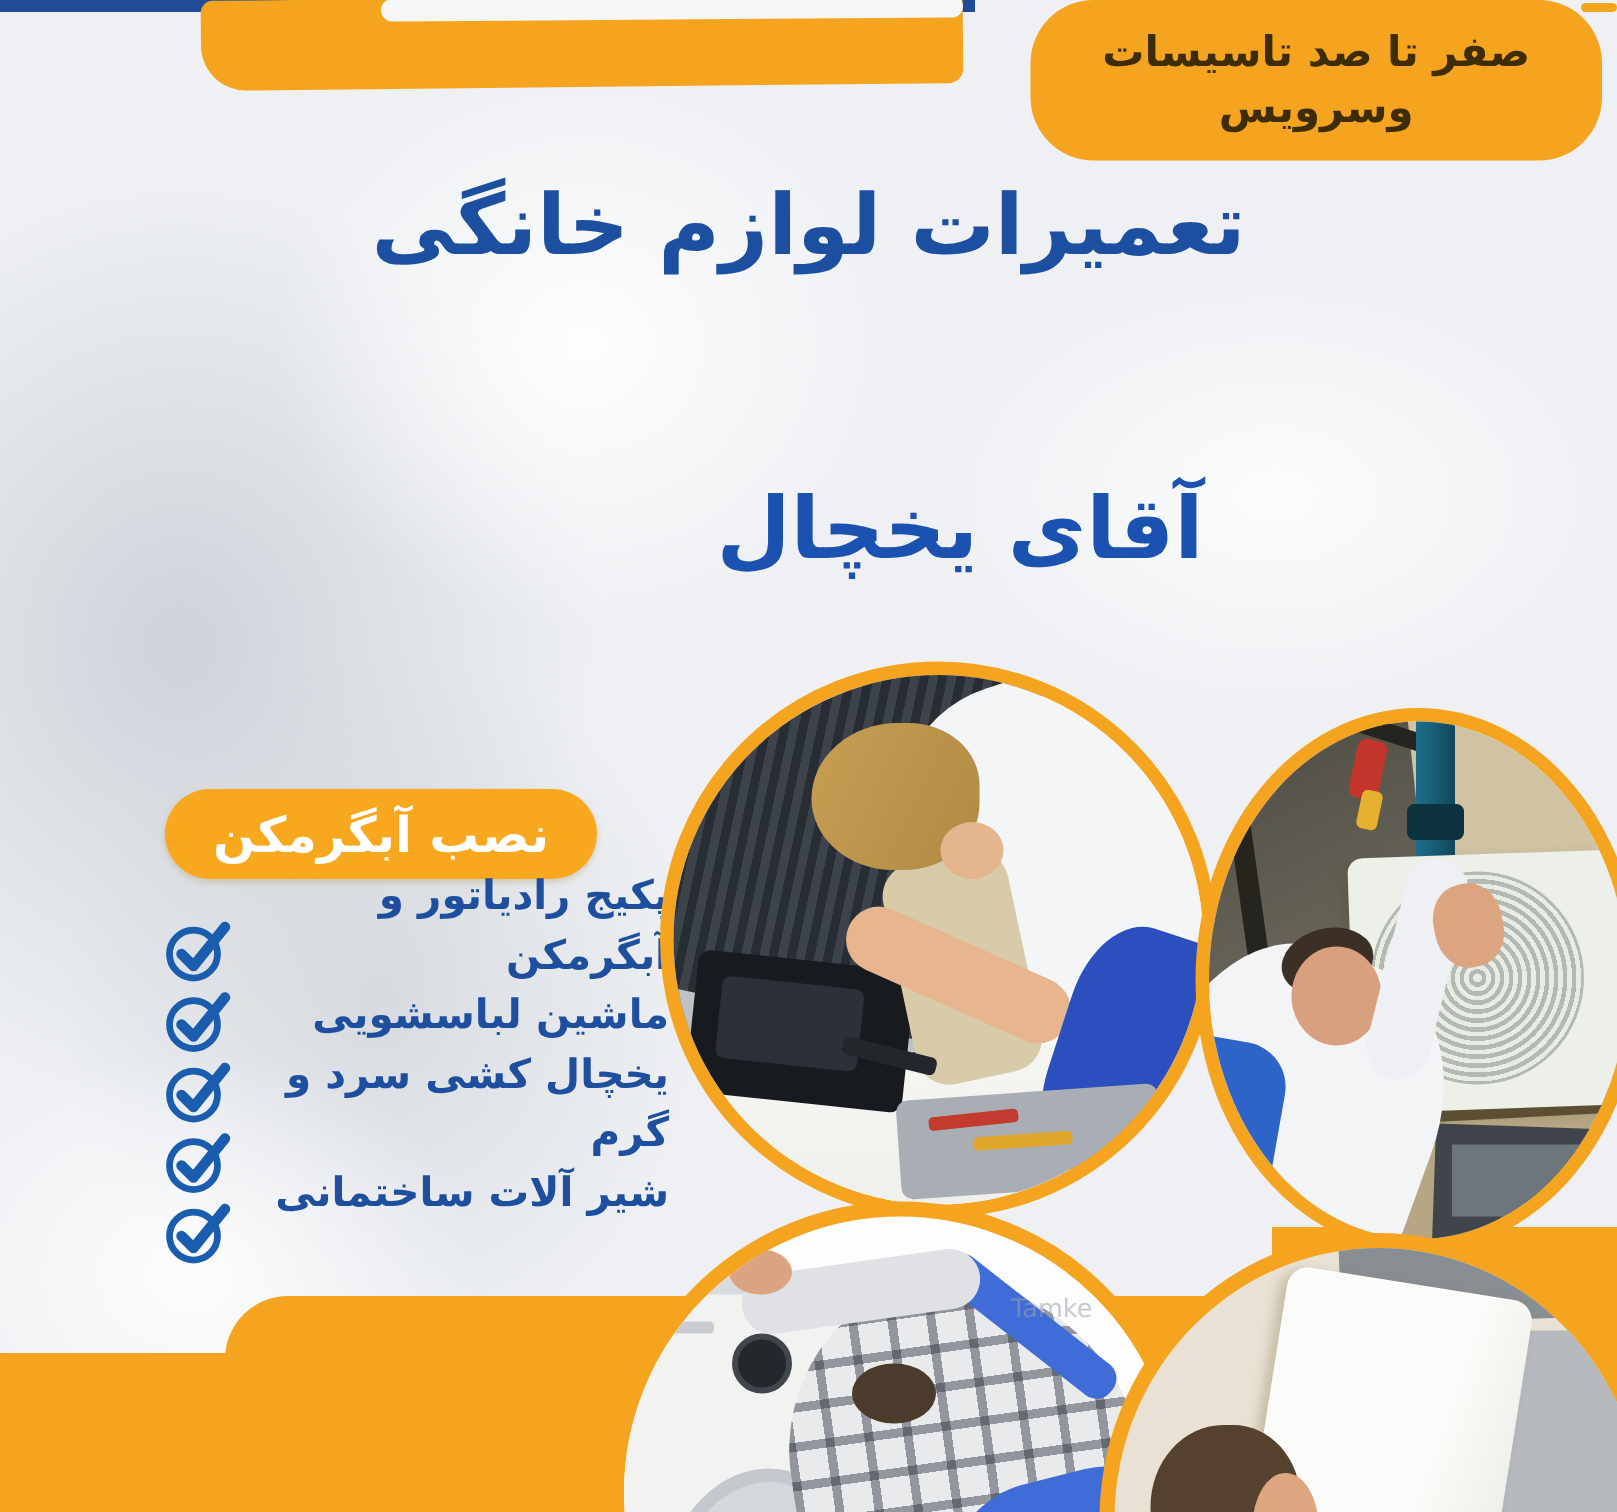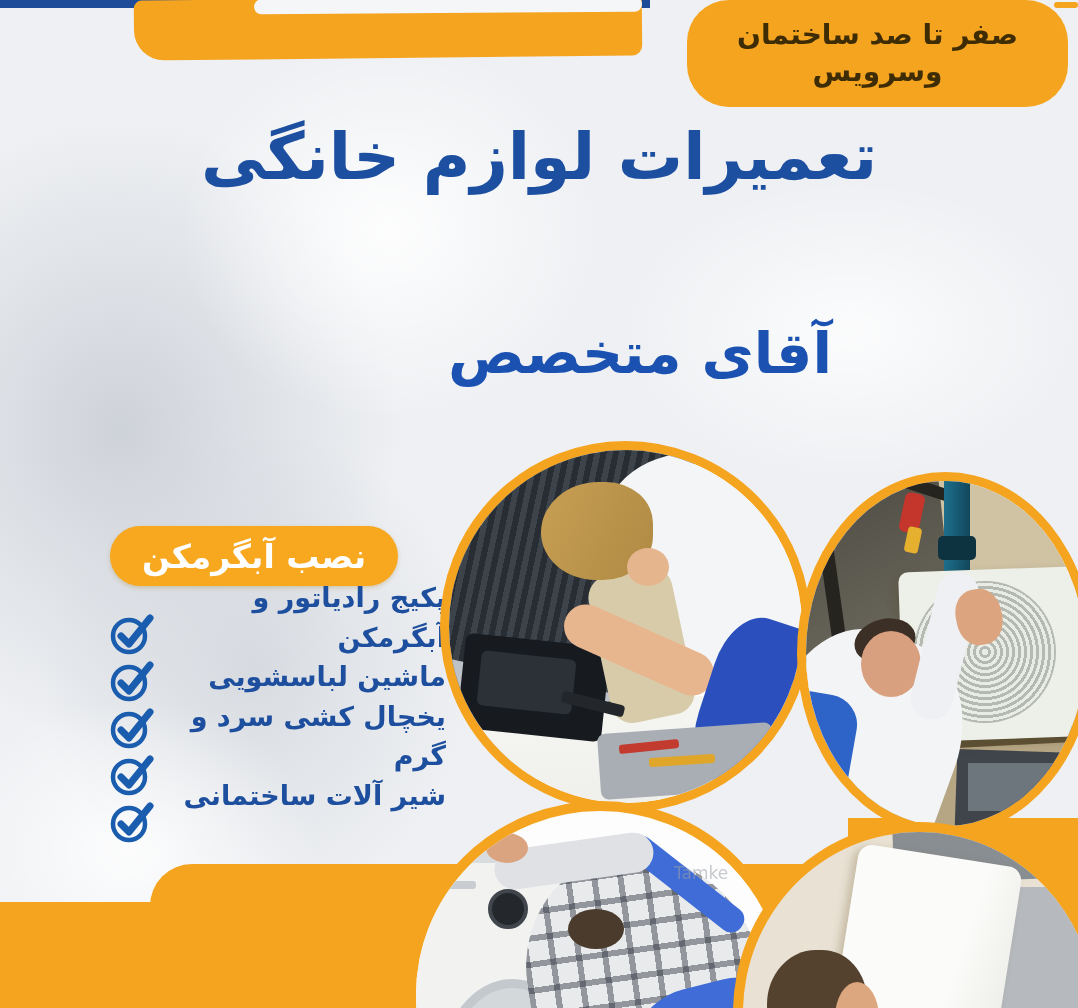--- a/index.html
+++ b/index.html
@@ -26,21 +26,21 @@
   
   .badge{
     left:687px;top:0;width:381px;height:107px;background:#f5a41f;border-radius:42px;
     display:flex;flex-direction:column;justify-content:center;align-items:center;
     color:#3e2c05;font-weight:700;font-size:28px;line-height:1.32;direction:rtl;text-align:center;
   }
 
   
   .heading{
     left:0;top:116px;width:1078px;text-align:center;direction:rtl;
-    color:#1d4fa1;font-size:65px;font-weight:800;line-height:1.25;letter-spacing:-1px;
+    color:#1d4fa1;font-size:56px;font-weight:800;line-height:1.25;letter-spacing:-1px;
   }
   .subtitle{
     left:430px;top:320px;width:420px;text-align:center;direction:rtl;
     color:#1b52b2;font-size:57px;font-weight:800;
   }
 
   
   .pill{
     left:110px;top:526px;width:288px;height:60px;background:#f7a81f;border-radius:30px;
     color:#ffffff;font-size:33px;font-weight:800;direction:rtl;
@@ -148,26 +148,26 @@
   <div class="tex tex3"></div>
   <div class="tex tex4"></div>
   <div class="tex tex5"></div>
 
   <div class="abs top-blue-strip"></div>
   <div class="abs top-orange-band"></div>
   <div class="abs top-white-notch"></div>
   <div class="abs top-right-sliver"></div>
 
   <div class="abs badge">
-    <div>صفر تا صد ساختمان</div>
+    <div>صفر تا صد تاسیسات</div>
     <div>وسرویس</div>
   </div>
 
   <div class="abs heading">تعمیرات لوازم خانگی</div>
-  <div class="abs subtitle">آقای متخصص</div>
+  <div class="abs subtitle">آقای یخچال</div>
 
   <div class="abs pill">نصب آبگرمکن</div>
   <ul class="abs services-list">
       <li>پکیج رادیاتور و آبگرمکن</li>
       <li>ماشین لباسشویی</li>
       <li>یخچال کشی سرد و گرم</li>
       <li>شیر آلات ساختمانی</li>
     </ul>
   <div class="abs checks-column">
       <span class="check-icon"><svg width="44" height="44" viewBox="0 0 44 44">

